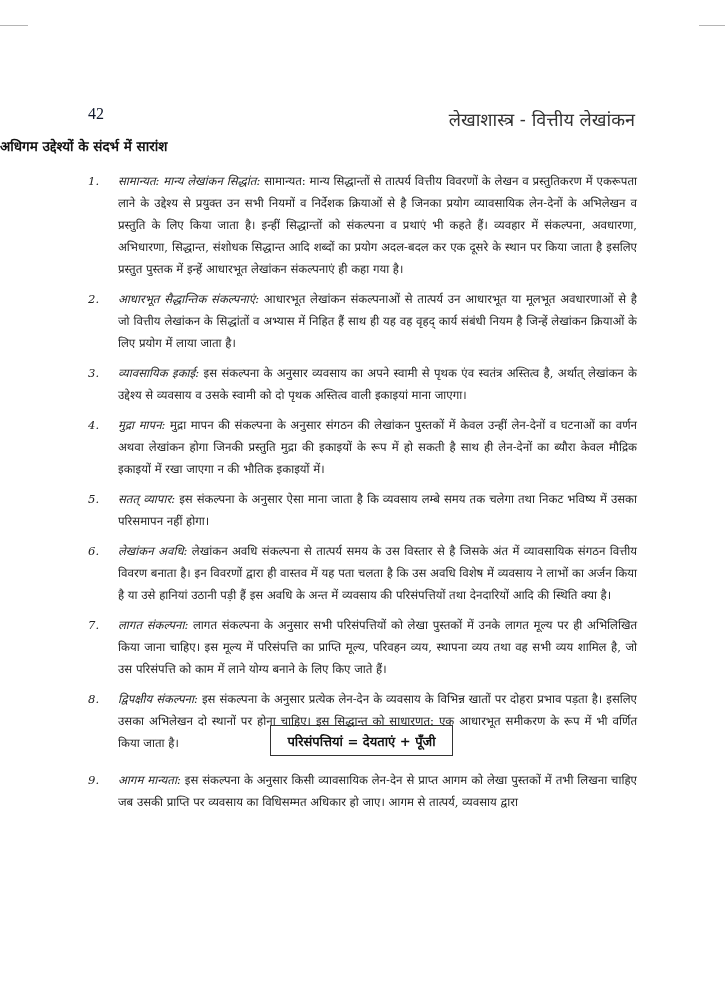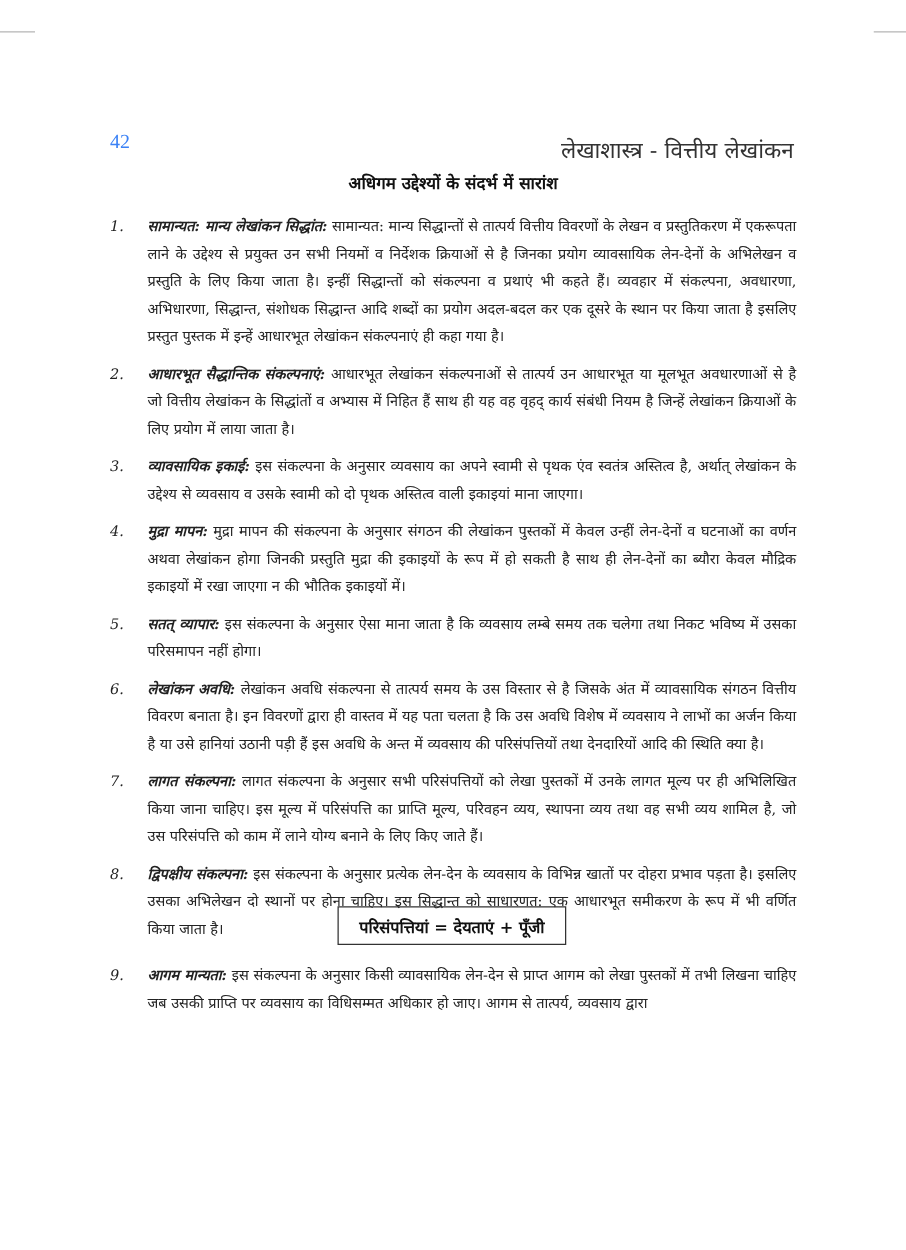--- a/index.html
+++ b/index.html
@@ -1,27 +1,27 @@
 <!DOCTYPE html>
 <html><head>
 <meta charset="utf-8">
 <style>
   html, body { margin:0; padding:0; background:#ffffff; }
   body { width:725px; height:1000px; position:relative; overflow:hidden;
          font-family:"DejaVu Serif", "Liberation Serif", serif; color:#1a1a1a; }
   .crop-mark { position:absolute; top:25px; height:1px; background:#b5b5b5; }
   .crop-left { left:0; width:28px; }
   .crop-right { right:0; width:26px; }
-  .page-number { position:absolute; left:88px; top:105px; font-family:"Liberation Serif", serif; font-size:16px; color:#3b82f6; }
+  .page-number { position:absolute; left:88px; top:105px; font-family:"Liberation Serif", serif; font-size:16px; color:#0f172a; }
   .running-head { position:absolute; right:90px; top:107px; font-size:18px; color:#333; }
-  .section-title { position:absolute; left:0; right:0; top:137px; text-align:center; font-size:13.5px; font-weight:bold; color:#111; }
+  .section-title { position:absolute; left:0; right:0; top:137px; text-align:left; font-size:13.5px; font-weight:bold; color:#111; }
   .list { position:absolute; left:88px; right:88px; top:170px; }
   .item { position:relative; padding-left:30px; font-size:11.6px; line-height:22px; text-align:justify; color:#222; margin-bottom:8px; }
   .item .num { position:absolute; left:0; top:0; font-style:italic; }
-  .item .term { font-style:italic;font-weight:bold; }
+  .item .term { font-style:italic; }
   .formula-box { position:absolute; left:270px; top:725px; width:183px; height:31px; border:1.5px solid #333;
                  display:flex; align-items:center; justify-content:center; font-weight:bold; font-size:13px; color:#111; box-sizing:border-box; }
   .item9 { position:absolute; left:88px; right:88px; top:769px; }
 </style>
 </head>
 <body>
 
 <div class="crop-mark crop-left"></div>
 <div class="crop-mark crop-right"></div>
 

